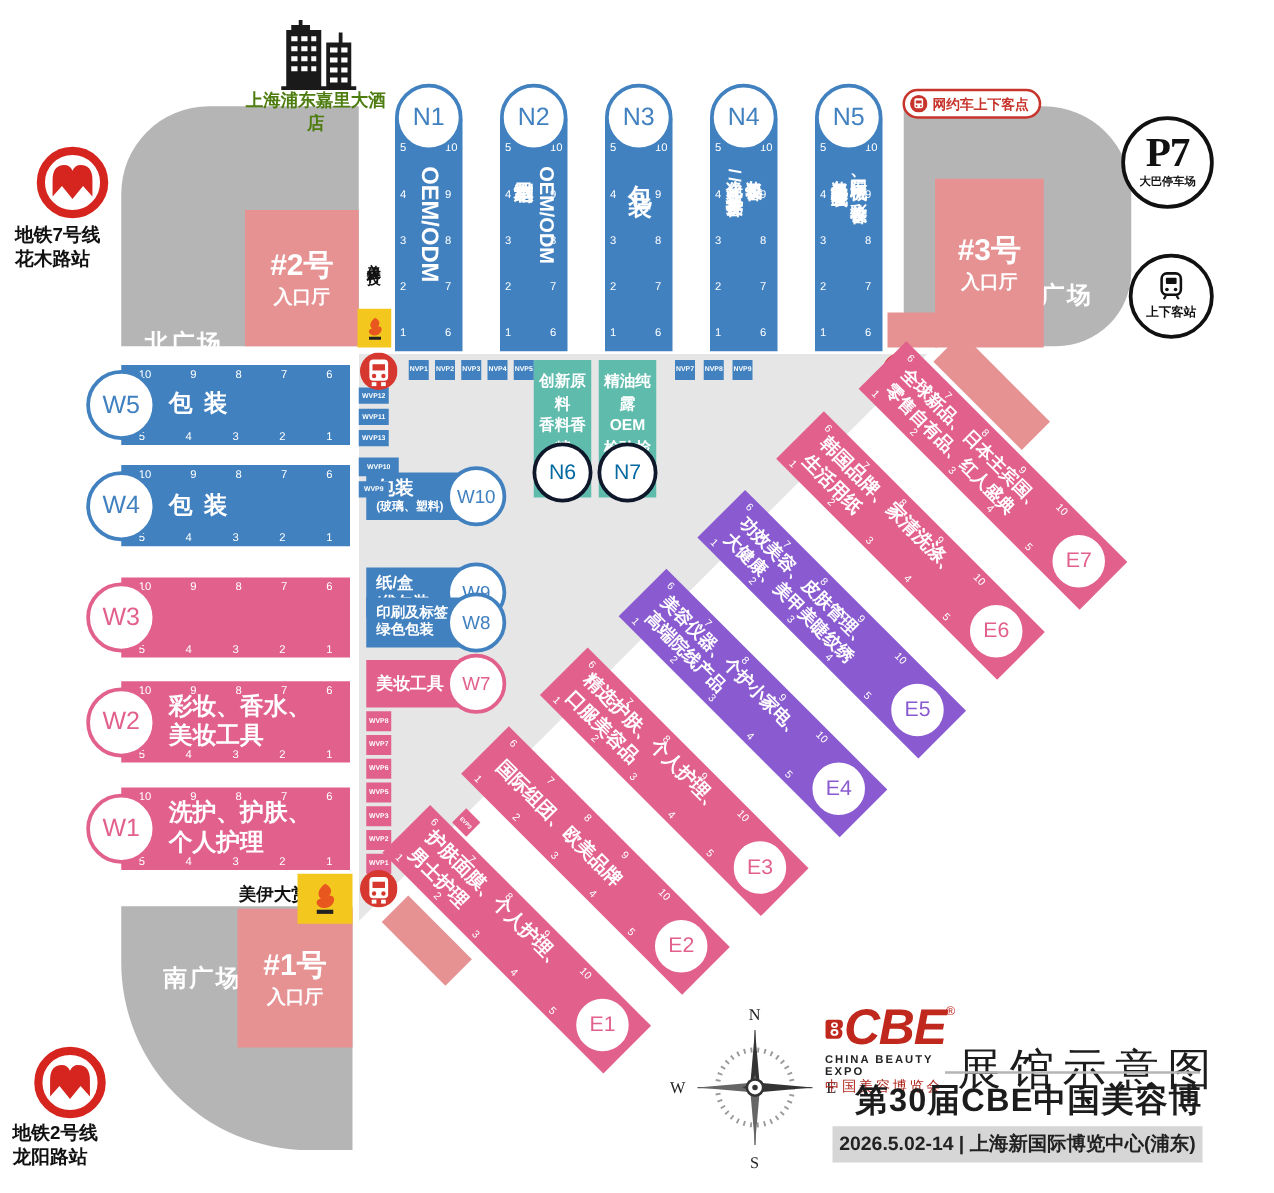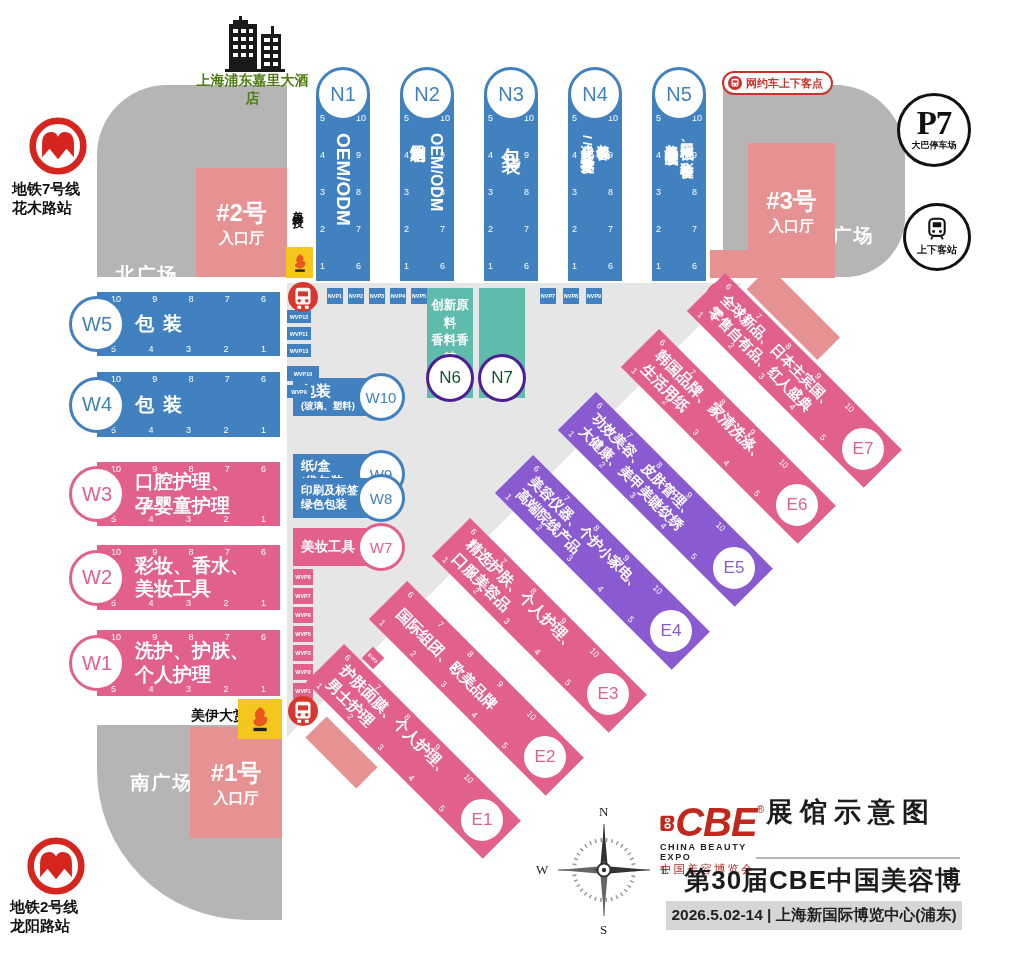--- a/index.html
+++ b/index.html
@@ -12,21 +12,21 @@
   
   .plaza-label{position:absolute;color:#fff;font-size:19px;font-weight:bold;letter-spacing:2px;text-align:center;}
   #tri{position:absolute;left:287px;top:283px;width:455px;height:454px;background:#e6e6e6;
        clip-path:polygon(0 0,100% 0,0 100%);}
   
   .hall{position:absolute;color:#fff;}
   .circle{position:absolute;background:#fff;border-radius:50%;display:flex;align-items:center;justify-content:center;font-weight:normal;box-sizing:border-box;}
   .c-blue{color:#4181c0;border:3px solid #4181c0;}
   .c-pink{color:#e2618c;border:3px solid #e2618c;}
   .c-purple{color:#8a5bd0;border:3px solid #8a5bd0;}
-  .c-teal{color:#14532d;border:3px solid #4c1d95;}
+  .c-teal{color:#0369a1;border:3px solid #0f172a;}
   .numrow{position:absolute;display:flex;justify-content:space-between;font-size:9px;color:#fff;}
   .numcol{flex-direction:column;}
   
   .nhall{width:54px;height:186px;top:95px;}
   .nhall .circle{width:54px;height:54px;top:-28px;left:0;font-size:20px;}
   .nhall .numcol-l{left:4px;top:18px;bottom:10px;}
   .nhall .numcol-r{right:4px;top:18px;bottom:10px;}
   .vwrap{position:absolute;left:0;right:0;top:38px;bottom:8px;display:flex;justify-content:center;}
   .vtext{writing-mode:vertical-rl;text-orientation:mixed;font-weight:bold;line-height:1.15;}
   .vtext span{display:block;}
@@ -72,21 +72,21 @@
   .busicon{position:absolute;width:30px;height:30px;}
   .pcircle{position:absolute;background:#fff;border:3px solid #111;border-radius:50%;display:flex;flex-direction:column;align-items:center;justify-content:center;color:#111;}
   .pcode{font-weight:bold;font-size:33px;line-height:0.95;letter-spacing:-1px;font-family:Liberation Serif, serif;}
   .plabel{font-size:9px;font-weight:bold;}
   .pill{position:absolute;display:flex;align-items:center;gap:4px;border:2px solid #c7342b;border-radius:12px;background:#fff;color:#c7342b;
         font-size:11px;font-weight:bold;padding:1px 8px 1px 4px;height:18px;}
   .metro-label{position:absolute;font-weight:bold;font-size:15px;color:#111;line-height:1.25;}
   .vlabel-small{position:absolute;writing-mode:vertical-rl;font-size:11px;font-weight:bold;color:#111;letter-spacing:2px;}
   .ylogo{position:absolute;background:#f3c71d;display:flex;align-items:center;justify-content:center;}
   
-  #map-title{position:absolute;left:766px;top:794px;font-size:27px;font-weight:bold;color:#1c1c1c;letter-spacing:7px;}
+  #map-title{position:absolute;left:766px;top:832px;font-size:35px;font-weight:normal;color:#1c1c1c;letter-spacing:7px;}
   #title-divider{position:absolute;left:756px;top:857px;width:204px;height:2px;background:#b5b5b5;}
   #expo-title{position:absolute;left:660px;top:863px;width:302px;text-align:right;font-size:26px;font-weight:bold;color:#1c1c1c;letter-spacing:1px;}
   #date-bar{position:absolute;left:666px;top:901px;width:296px;height:29px;background:#d6d6d6;display:flex;align-items:center;justify-content:center;
             font-size:15.5px;font-weight:bold;color:#222;}
   .cbe-brand{font-size:40px;font-weight:bold;color:#c0281e;line-height:0.9;letter-spacing:-1px;}
   .cbe-reg{font-size:10px;color:#c0281e;vertical-align:top;}
   .cbe-en{font-size:9px;letter-spacing:1.6px;color:#222;font-weight:bold;}
   .cbe-cn{font-size:11.5px;color:#b02a20;font-weight:normal;letter-spacing:2px;}
   .compass-letter{position:absolute;font-family:"Liberation Serif","DejaVu Serif",serif;font-size:13px;color:#222;}
   .hotel-label{position:absolute;font-size:14px;font-weight:bold;color:#4d7c0f;}
@@ -334,20 +334,25 @@
   </div>
 
   <div class="hall thall tealbg" style="left:427px;">
     <div class="tlabel">
       <div>创新原料</div>
         <div>香料香精</div>
       </div>
     <div class="circle c-teal">N6</div>
   </div>
   <div class="hall thall tealbg" style="left:479px;">
+    <div class="tlabel">
+      <div>精油纯露</div>
+        <div>OEM</div>
+        <div>检验检测</div>
+      </div>
     <div class="circle c-teal">N7</div>
   </div>
 
   <div class="hall whall blue" style="top:292px;height:64px;">
     <div class="numrow numrow-t">
         <span>10</span>
         <span>9</span>
         <span>8</span>
         <span>7</span>
         <span>6</span>
@@ -391,24 +396,20 @@
         <span>8</span>
         <span>7</span>
         <span>6</span>
       </div>
     <div class="numrow numrow-b">
         <span>5</span>
         <span>4</span>
         <span>3</span>
         <span>2</span>
         <span>1</span>
-      </div>
-    <div class="wlabel">
-      <span>口腔护理、</span>
-        <span>孕婴童护理</span>
       </div>
     <div class="circle c-pink">W3</div>
   </div>
   <div class="hall whall pinkbg" style="top:545px;height:65px;">
     <div class="numrow numrow-t">
         <span>10</span>
         <span>9</span>
         <span>8</span>
         <span>7</span>
         <span>6</span>

